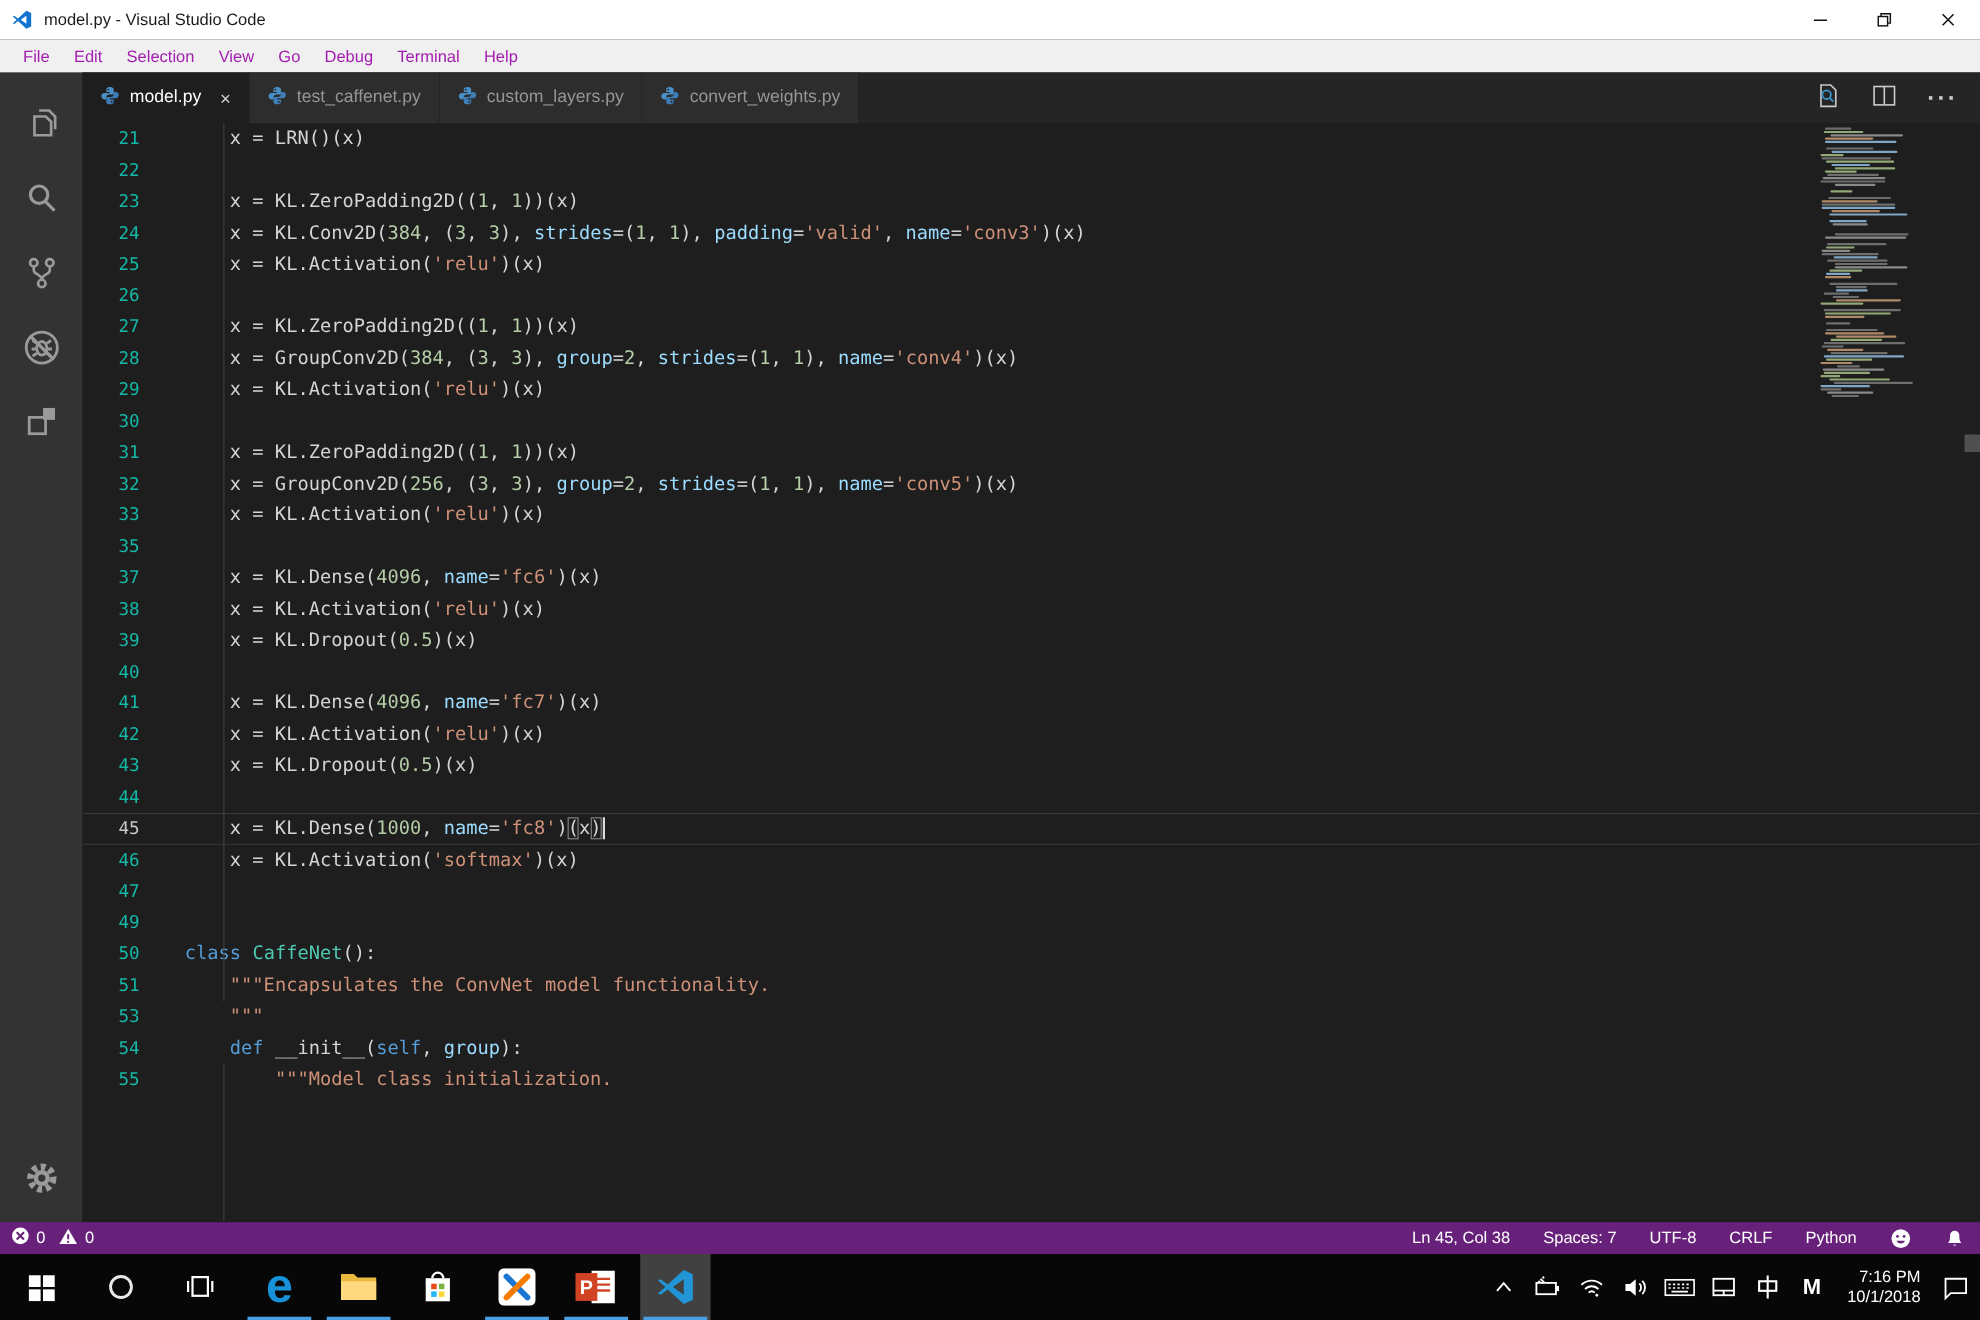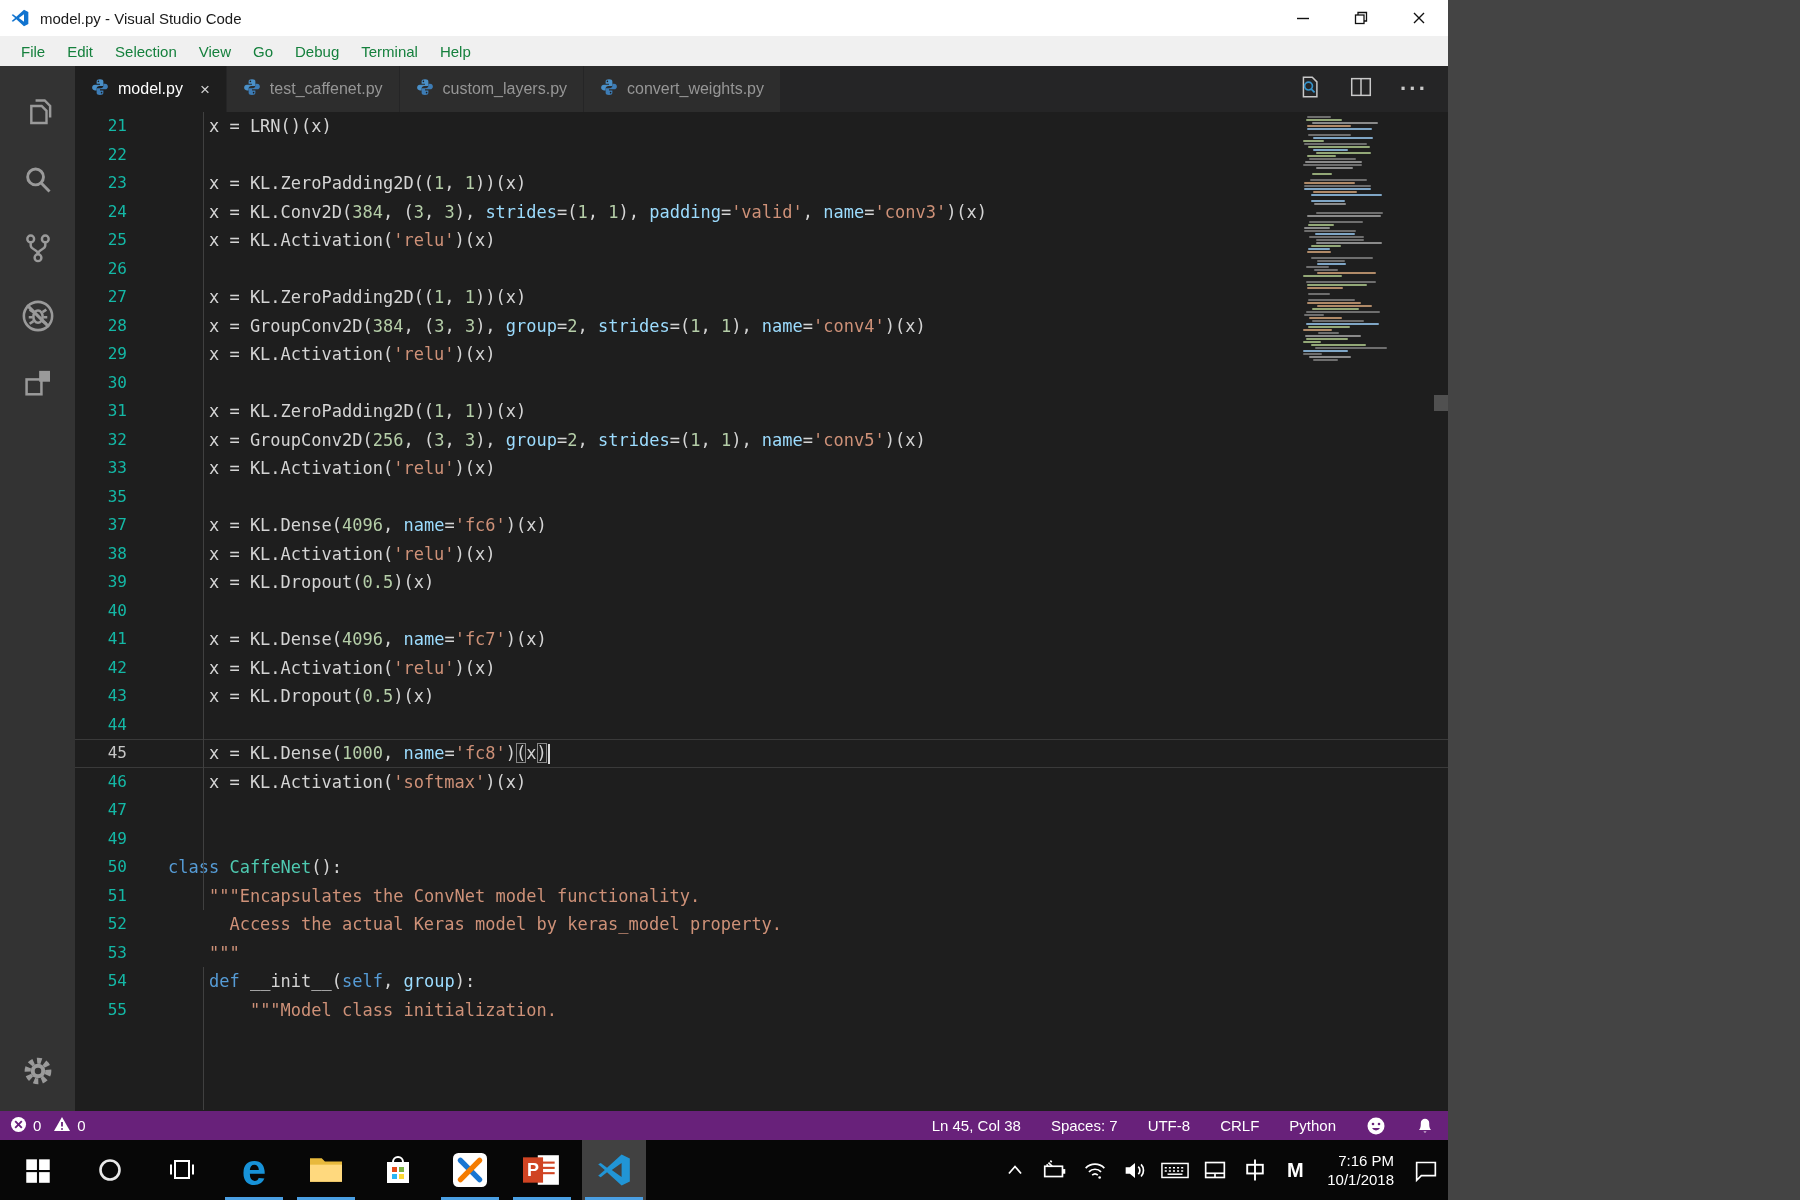--- a/index.html
+++ b/index.html
@@ -1,26 +1,26 @@
 <!DOCTYPE html>
 <html><head>
 <meta charset="utf-8">
 <style>
   html,body{margin:0;padding:0;background:#444;}
-  .screen{width:1448px;height:1200px;position:relative;overflow:hidden;
+  .screen{width:1800px;height:1200px;position:relative;overflow:hidden;
           font-family:"Liberation Sans",sans-serif;background:#1e1e1e;}
   
   .titlebar{height:36px;background:#ffffff;display:flex;align-items:center;}
   .tb-logo{margin-left:10px;display:flex;align-items:center;}
   .tb-title{font-size:15px;color:#1a1a1a;margin-left:10px;}
   .win-controls{margin-left:auto;display:flex;height:36px;}
   .win-btn{width:58px;height:36px;display:flex;align-items:center;justify-content:center;cursor:default;}
   
   .menubar{height:30px;background:#f0f0f0;display:flex;align-items:center;padding-left:10px;}
-  .menu-item{font-size:15px;color:#15803d;padding:0 11px;}
+  .menu-item{font-size:15px;color:#a21caf;padding:0 11px;}
   
   .main{display:flex;height:1045px;}
   .activitybar{width:75px;background:#333333;display:flex;flex-direction:column;align-items:center;padding-top:16px;flex:none;}
   .ab-icon{width:50px;height:60px;display:flex;align-items:center;justify-content:center;margin-bottom:8px;}
   .ab-spacer{margin-top:auto;}
   .editor-col{flex:1;display:flex;flex-direction:column;background:#1e1e1e;min-width:0;}
   
   .tabbar{height:46px;background:#252526;display:flex;align-items:stretch;flex:none;}
   .tab{display:flex;align-items:center;gap:9px;padding:0 16px;background:#2d2d2d;color:#969696;
        font-size:16px;border-right:1px solid #252526;}
@@ -231,21 +231,20 @@
             <div class="cl"><span class="ln">41</span><span class="ct"><span class="tp">    x = KL.Dense(</span><span class="tn">4096</span><span class="tp">, </span><span class="ta">name</span><span class="tp">=</span><span class="ts">'fc7'</span><span class="tp">)(x)</span></span></div>
             <div class="cl"><span class="ln">42</span><span class="ct"><span class="tp">    x = KL.Activation(</span><span class="ts">'relu'</span><span class="tp">)(x)</span></span></div>
             <div class="cl"><span class="ln">43</span><span class="ct"><span class="tp">    x = KL.Dropout(</span><span class="tn">0.5</span><span class="tp">)(x)</span></span></div>
             <div class="cl"><span class="ln">44</span><span class="ct"></span></div>
             <div class="cl cur"><span class="ln">45</span><span class="ct"><span class="tp">    x = KL.Dense(</span><span class="tn">1000</span><span class="tp">, </span><span class="ta">name</span><span class="tp">=</span><span class="ts">'fc8'</span><span class="tp">)</span><span class="tb2">(</span><span class="tp">x</span><span class="tb2">)</span><span class="caret"></span></span></div>
             <div class="cl"><span class="ln">46</span><span class="ct"><span class="tp">    x = KL.Activation(</span><span class="ts">'softmax'</span><span class="tp">)(x)</span></span></div>
             <div class="cl"><span class="ln">47</span><span class="ct"></span></div>
             <div class="cl"><span class="ln">49</span><span class="ct"></span></div>
             <div class="cl"><span class="ln">50</span><span class="ct"><span class="tk">class</span><span class="tp"> </span><span class="tt">CaffeNet</span><span class="tp">():</span></span></div>
             <div class="cl"><span class="ln">51</span><span class="ct"><span class="tp">    </span><span class="ts">"""Encapsulates the ConvNet model functionality.</span></span></div>
-            <div class="cl"><span class="ln">52</span><span class="ct"><span class="ts">      Access the actual Keras model by keras_model property.</span></span></div>
             <div class="cl"><span class="ln">53</span><span class="ct"><span class="tp">    </span><span class="ts">"""</span></span></div>
             <div class="cl"><span class="ln">54</span><span class="ct"><span class="tp">    </span><span class="tk">def</span><span class="tp"> __init__(</span><span class="tk">self</span><span class="tp">, </span><span class="ta">group</span><span class="tp">):</span></span></div>
             <div class="cl"><span class="ln">55</span><span class="ct"><span class="tp">        </span><span class="ts">"""Model class initialization.</span></span></div>
           </div>
         <div class="guide" style="top:0;height:798px"></div>
         <div class="guide" style="top:855px;height:143px"></div>
         <div class="minimap" id="minimap">
             <div class="mm-row" style="background: rgb(110, 110, 110); margin-left: 6px; width: 24px;"></div>
             <div class="mm-row" style="background: rgb(147, 168, 119); margin-left: 5px; width: 36px;"></div>
             <div class="mm-row" style="background: rgb(138, 138, 138); margin-left: 11px; width: 66px;"></div>

